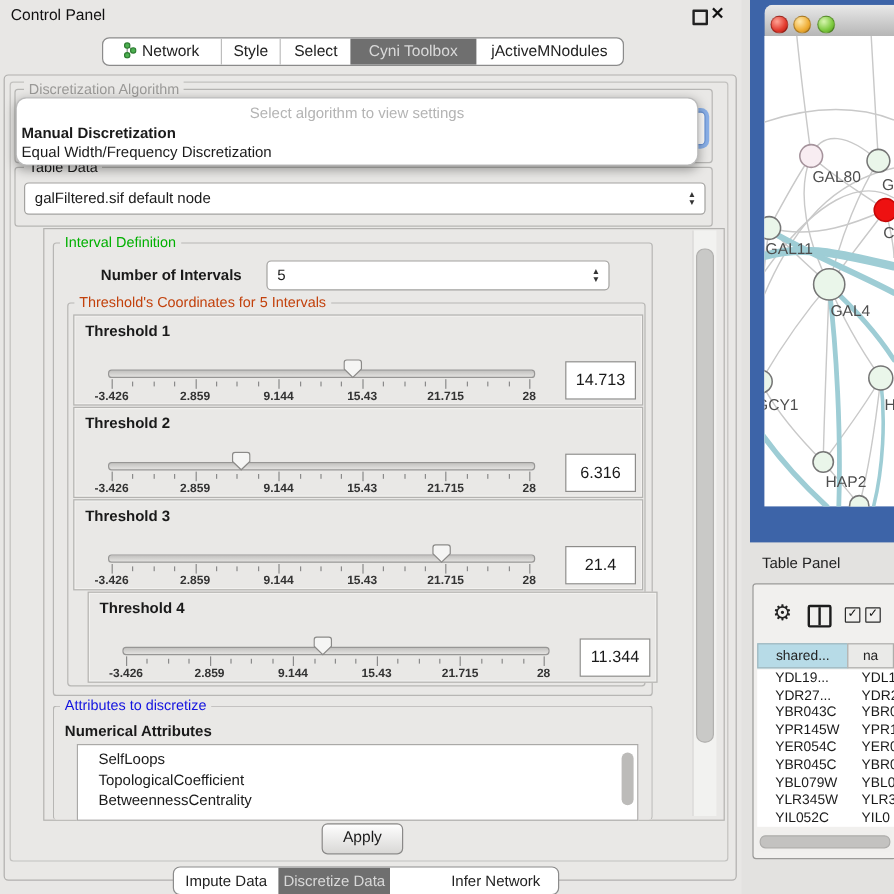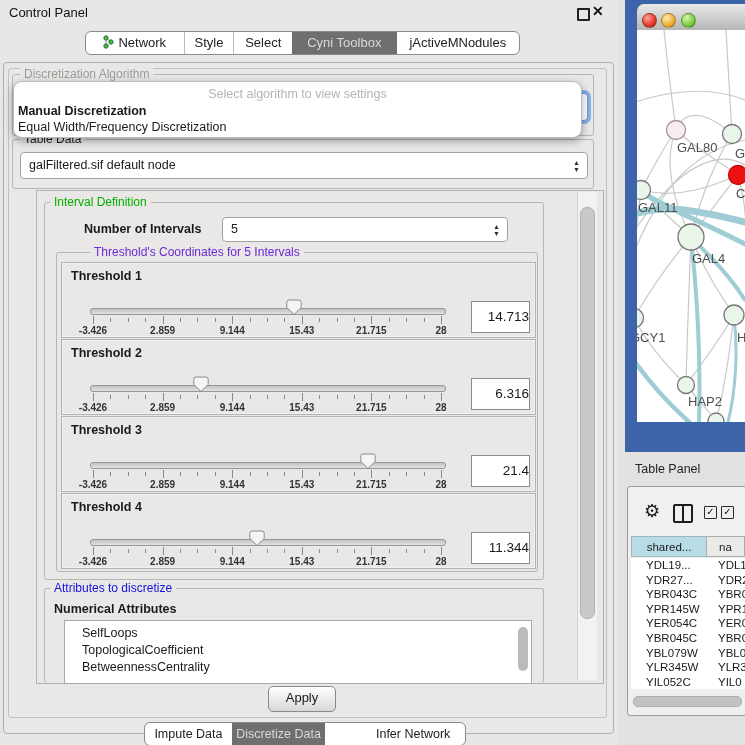--- a/index.html
+++ b/index.html
@@ -32,21 +32,21 @@
   
   .tpanel{left:61px;width:473px;height:74px;border:1px solid #b4b3b1;background:#e9e8e6;box-shadow:inset 0 0 0 1px #f2f1ef;}
   .tpanel .tlabel{position:absolute;left:9px;top:6px;font-weight:bold;font-size:12.5px;}
   .tpanel .track{position:absolute;left:28px;top:45px;width:354px;height:5px;border:1px solid #979695;border-radius:3px;
                  background:linear-gradient(#c3c2c0,#e3e2e0);}
   .tpanel .thumb{position:absolute;top:36px;z-index:2;}
   .tick{position:absolute;top:55px;width:1px;height:4px;background:#8a8a8a;}
   .tick.major{top:53px;height:8px;}
   .ticklab{position:absolute;top:62px;transform:translateX(-50%);font-size:10px;font-weight:bold;color:#333;}
   .valuebox{position:absolute;left:409px;top:38px;width:57px;height:30px;background:#fff;border:1px solid #8d8c8a;
-            font-size:13.5px;text-align:right;line-height:30px;}
+            font-size:13.5px;text-align:center;line-height:30px;}
   
   .listbox{left:64px;top:620px;width:466px;height:62px;background:#fff;border:1px solid #aaa9a7;overflow:hidden;}
   .listitem{height:17px;line-height:17px;padding-left:17px;font-size:12.5px;white-space:nowrap;}
   .list-thumb{position:absolute;right:3px;top:6px;width:10px;height:44px;background:#bcbbb9;border-radius:5px;}
   .applybtn{left:268px;top:686px;width:66px;height:24px;border:1px solid #8a8988;border-radius:5px;
             background:linear-gradient(#fefefe,#d9d8d6);font-size:13px;text-align:center;line-height:22px;}
   
   .right-bg{left:618px;top:0;width:127px;height:745px;background:#e3e2e0;}
   .netframe{left:625px;top:0;width:120px;height:452px;background:#3d64a8;}
   .net-titlebar{left:637px;top:4px;width:108px;height:26px;border-top-left-radius:7px;
@@ -128,21 +128,21 @@
   <div class="abs bold" style="left:84px;top:222px;font-size:12.5px;">Number of Intervals</div>
   <div class="abs combo" style="left:222px;top:217px;width:286px;height:25px;line-height:23px;">
     <span>5</span>
     <span class="stepper">
         <span>▲</span>
         <span>▼</span>
       </span>
   </div>
 
   <div class="abs groupbox" style="left:56px;top:252px;width:480px;height:318px;"></div>
-  <div class="grouptitle" style="left:62px;top:245px;color:#6d28d9;margin-left:28px;">Threshold's Coordinates for 5 Intervals</div>
+  <div class="grouptitle" style="left:62px;top:245px;color:#c2410c;">Threshold's Coordinates for 5 Intervals</div>
 
   <div class="abs tpanel" style="top:262px;">
     <div class="tlabel">Threshold 1</div>
     <div class="track"></div>
     <svg class="thumb" width="16" height="17" viewBox="0 0 16 17" style="left: 223.865px;">
         <path d="M3 1 h10 q2.2 0 2.2 2.2 v5.3 l-7.2 7 -7.2 -7 v-5.3 q0 -2.2 2.2 -2.2 z" fill="#f5f5f4" stroke="#8b8a88"></path>
       </svg>
     <div class="ticks">
         <div class="tick major" style="left: 31px;"></div>
         <div class="tick" style="left: 48.4px;"></div>
@@ -247,21 +247,21 @@
     <div class="ticklabels">
         <span class="ticklab" style="left: 31px;">-3.426</span>
         <span class="ticklab" style="left: 100.6px;">2.859</span>
         <span class="ticklab" style="left: 170.2px;">9.144</span>
         <span class="ticklab" style="left: 239.8px;">15.43</span>
         <span class="ticklab" style="left: 309.4px;">21.715</span>
         <span class="ticklab" style="left: 379px;">28</span>
       </div>
     <div class="valuebox">21.4</div>
   </div>
-  <div class="abs tpanel" style="top:493px;">
+  <div class="abs tpanel" style="top:493px;margin-left:12px;">
     <div class="tlabel">Threshold 4</div>
     <div class="track"></div>
     <svg class="thumb" width="16" height="17" viewBox="0 0 16 17" style="left: 186.558px;">
         <path d="M3 1 h10 q2.2 0 2.2 2.2 v5.3 l-7.2 7 -7.2 -7 v-5.3 q0 -2.2 2.2 -2.2 z" fill="#f5f5f4" stroke="#8b8a88"></path>
       </svg>
     <div class="ticks">
         <div class="tick major" style="left: 31px;"></div>
         <div class="tick" style="left: 48.4px;"></div>
         <div class="tick" style="left: 65.8px;"></div>
         <div class="tick" style="left: 83.2px;"></div>

